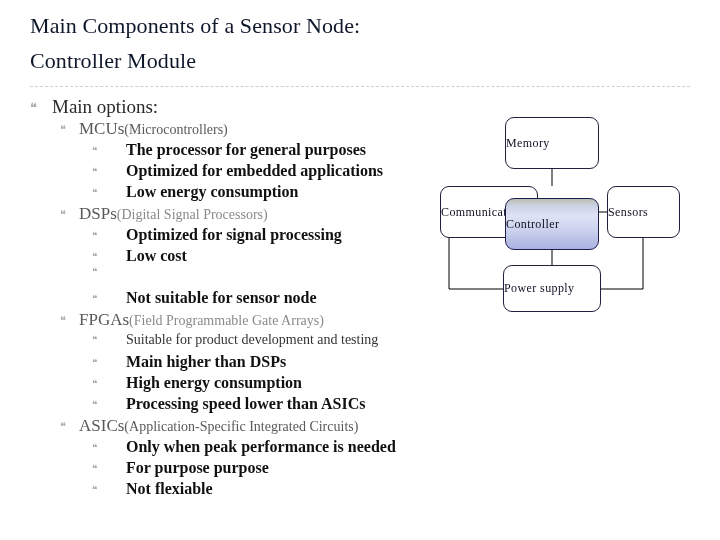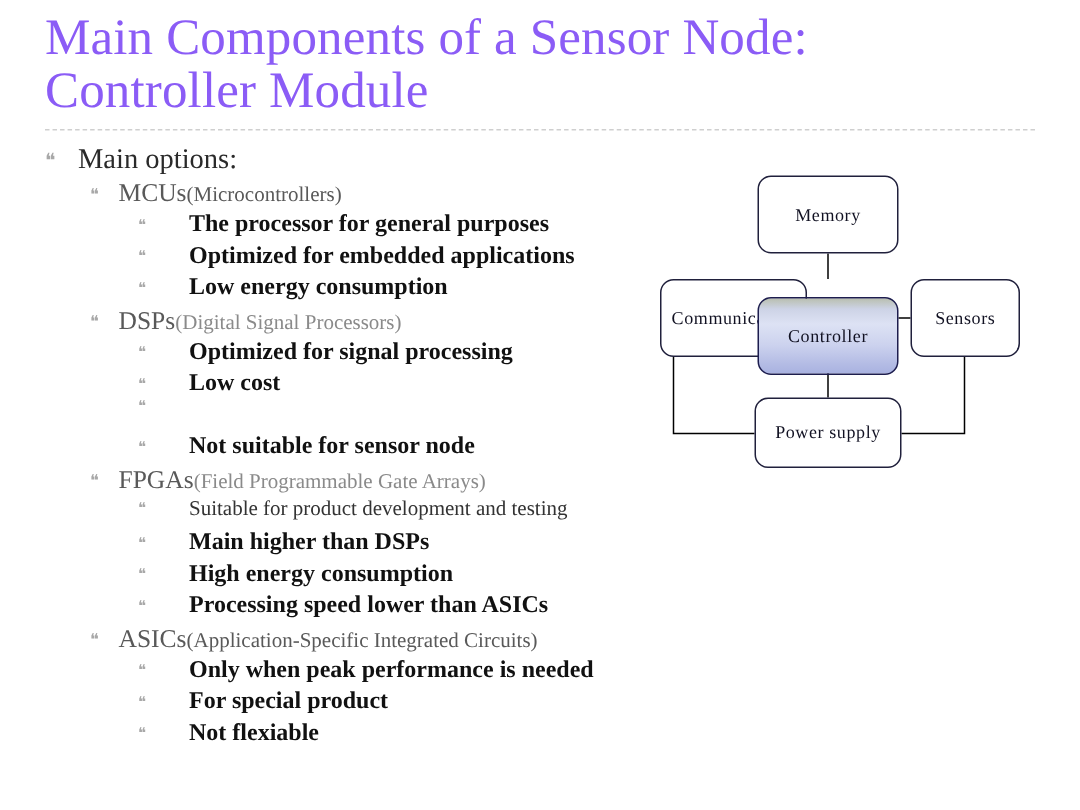--- a/index.html
+++ b/index.html
@@ -22,23 +22,23 @@
 
   
   #title-block {
     position: absolute;
     left: 30px;
     top: 8px;
     width: 660px;
   }
   .title-line {
     font-family: "Liberation Serif", "DejaVu Serif", serif;
-    font-size: 34px;
+    font-size: 22px;
     line-height: 35px;
-    color: #8b5cf6;
+    color: #0f172a;
     letter-spacing: 0.1px;
     white-space: nowrap;
   }
   #title-rule {
     position: absolute;
     left: 30px;
     top: 86px;
     width: 660px;
     height: 0;
     border-top: 1px dashed #cfcfcf;
@@ -116,21 +116,20 @@
   }
   #diagram svg { display: block; }
   .node-box {
     position: absolute;
     box-sizing: border-box;
     border: 1px solid #20203c;
     border-radius: 9px;
     background: #ffffff;
     display: flex;
     align-items: center;
-    justify-content: center;
     font-family: "Liberation Serif", "DejaVu Serif", serif;
     font-size: 12px;
     color: #111122;
     letter-spacing: 0.4px;
     z-index: 2;
   }
   .node-box.accent {
     border-color: #1d1d4e;
     background: linear-gradient(to bottom,
        #b9bfb0 0%,
@@ -220,21 +219,21 @@
         <span class="bullet">❝</span>
         <span class="txt">ASICs </span>
         <span class="paren">(Application-Specific Integrated Circuits)</span>
       </div>
       <div class="li lvl3">
         <span class="bullet">❝</span>
         <span class="txt">Only when peak performance is needed</span>
       </div>
       <div class="li lvl3">
         <span class="bullet">❝</span>
-        <span class="txt">For special product</span>
+        <span class="txt">For purpose purpose</span>
       </div>
       <div class="li lvl3">
         <span class="bullet">❝</span>
         <span class="txt">Not flexiable</span>
       </div>
     </div>
 
   <div id="diagram">
     <svg id="diagram-edges" width="290" height="210">
         <path d="M157,57 L157,74" fill="none" stroke="#000000" stroke-width="1"></path>

